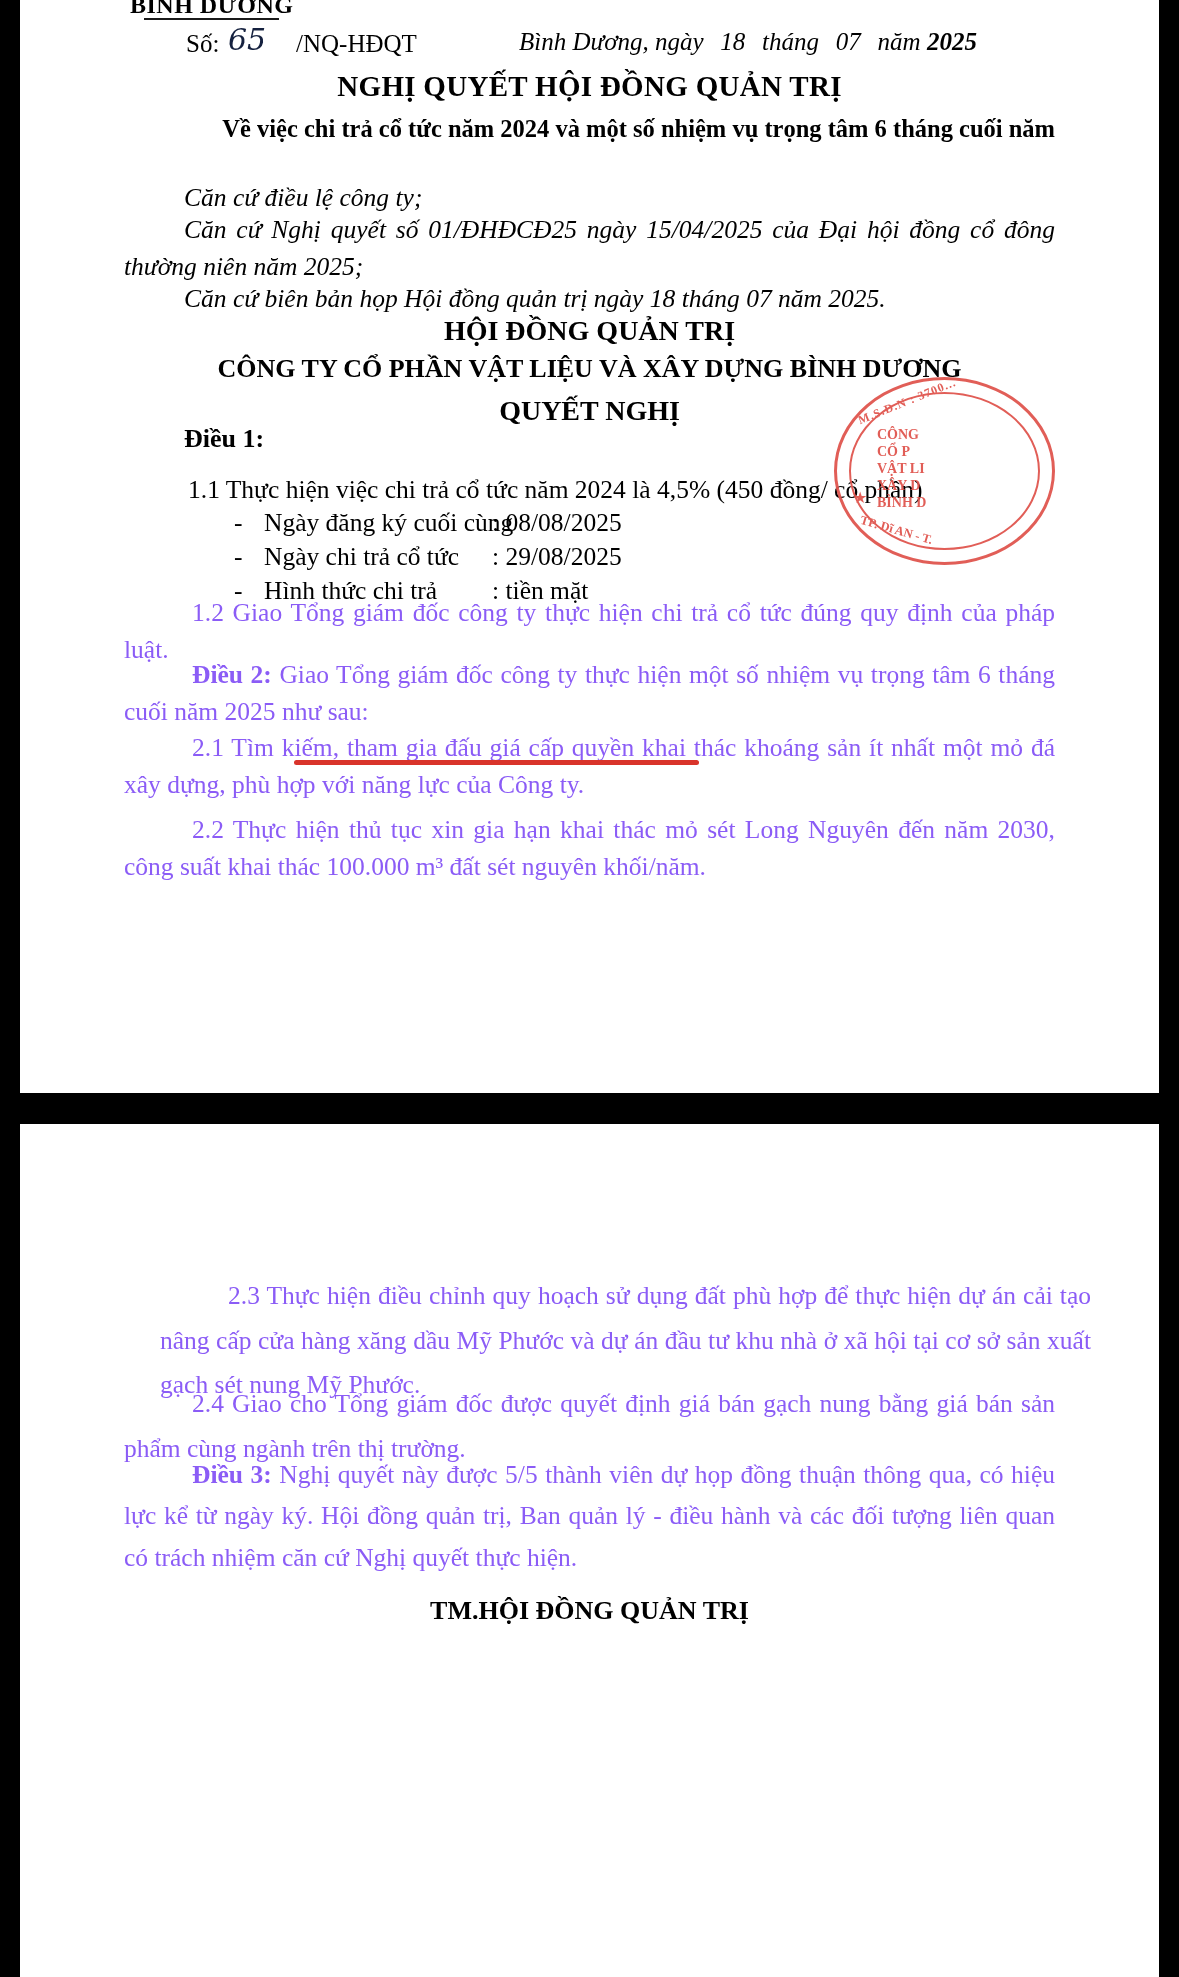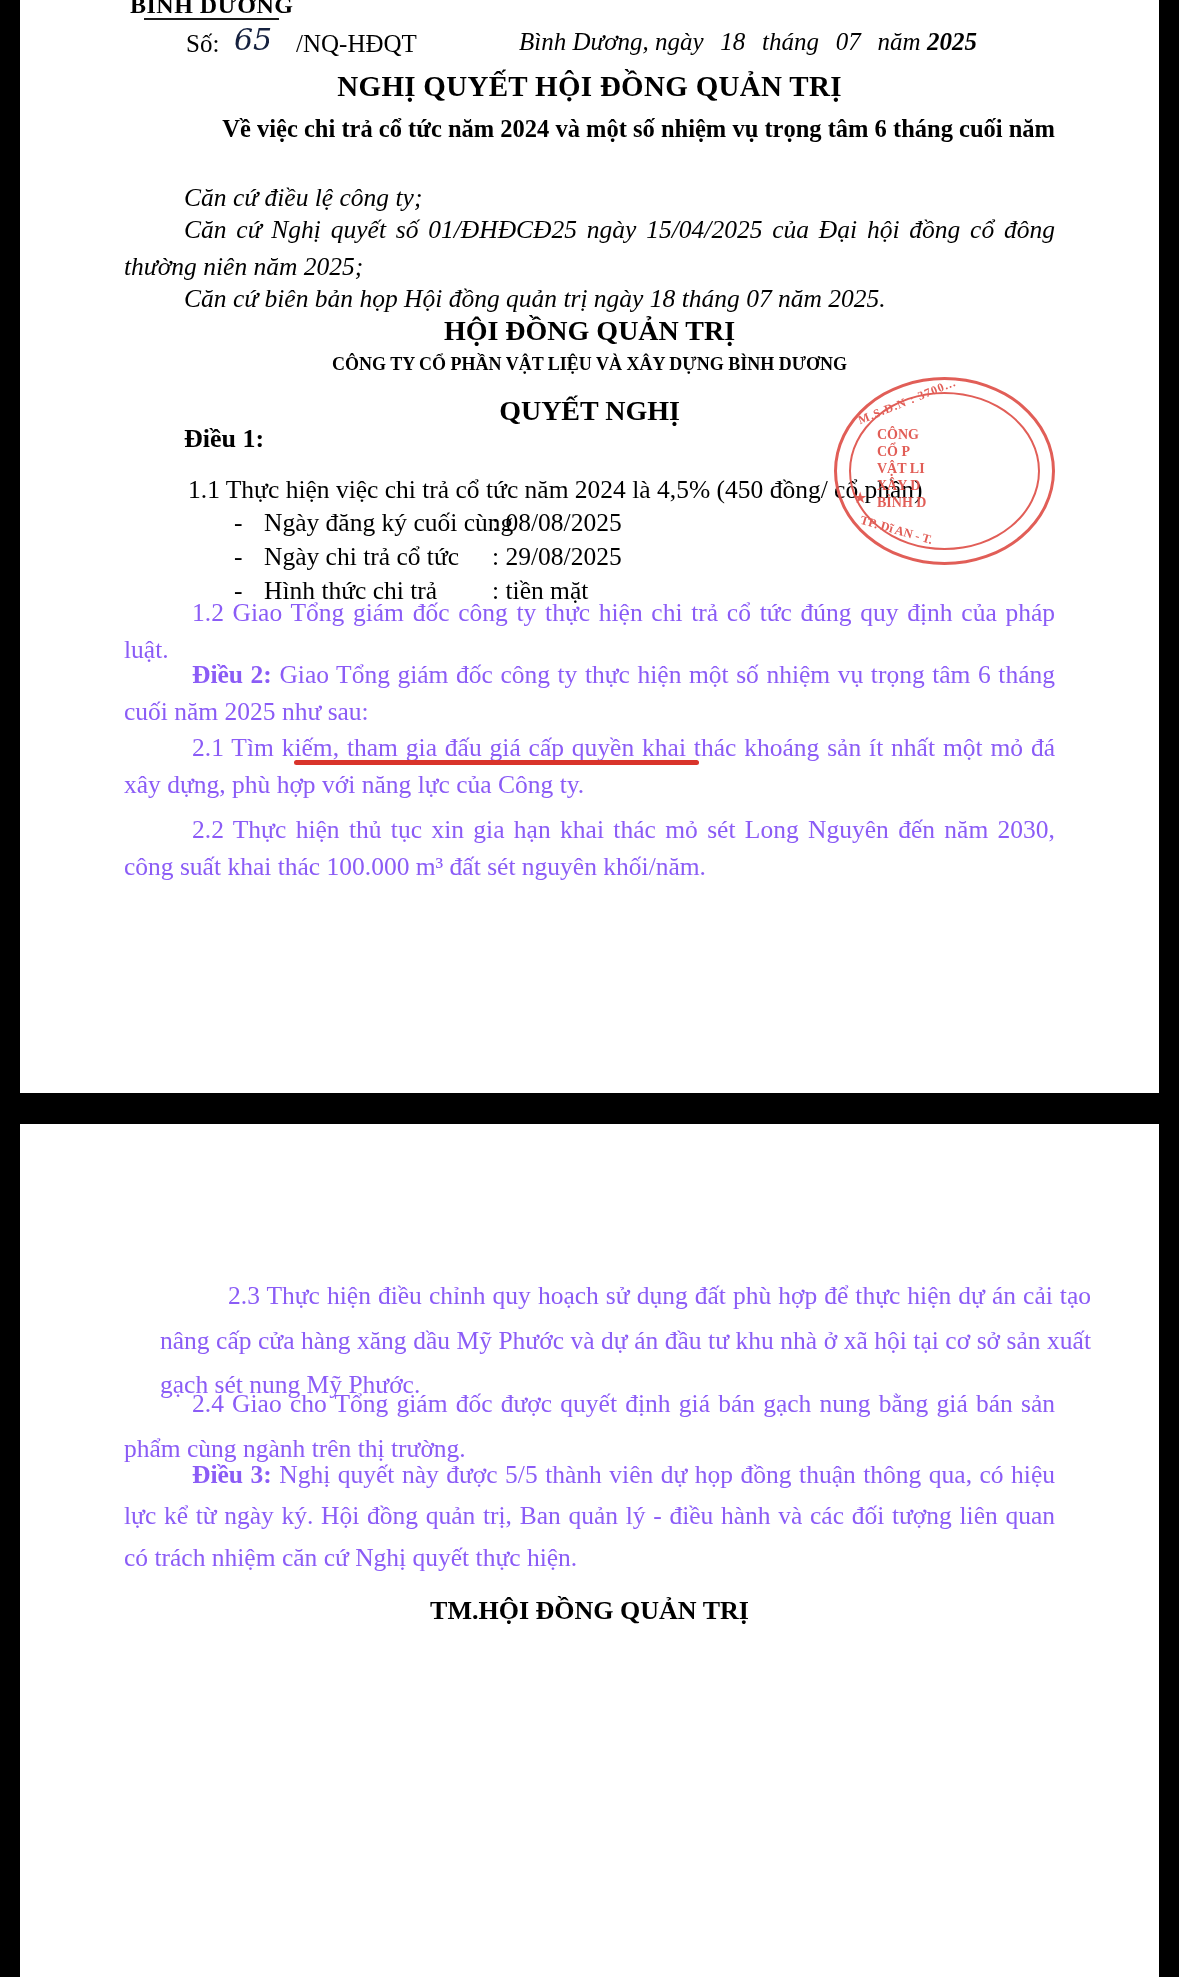--- a/index.html
+++ b/index.html
@@ -71,21 +71,21 @@
     height: 32px;
   }
   .num-label {
     position: absolute;
     left: 62px;
     top: 2px;
     font-size: 25px;
   }
   .num-hand {
     position: absolute;
-    left: 110px;
+    left: 104px;
     top: -6px;
     font-size: 30px;
     font-family: "DejaVu Serif", serif;
     font-style: italic;
     color: #15213f;
   }
   .num-suffix {
     position: absolute;
     left: 172px;
     top: 2px;
@@ -135,21 +135,21 @@
   .basis.i1 { top: 180px; text-indent: 60px; }
   .basis.i2 { top: 212px; text-indent: 60px; }
   .basis.i3 { top: 281px; text-indent: 60px; }
 
   .hdqt-1 {
     position: absolute; top: 315px; left: 0; width: 100%;
     text-align: center; font-weight: bold; font-size: 28px;
   }
   .hdqt-2 {
     position: absolute; top: 354px; left: 0; width: 100%;
-    text-align: center; font-weight: bold; font-size: 18px;
+    text-align: center; font-weight: bold; font-size: 26px;
   }
   .hdqt-3 {
     position: absolute; top: 395px; left: 0; width: 100%;
     text-align: center; font-weight: bold; font-size: 28px;
   }
 
   .art1-h { position: absolute; top: 424px; left: 60px; font-weight: bold; font-size: 26px; }
   .p11    { position: absolute; top: 475px; left: 64px; font-size: 25.5px; }
 
   .dashlist { position: absolute; top: 508px; left: 0; width: 100%; }

